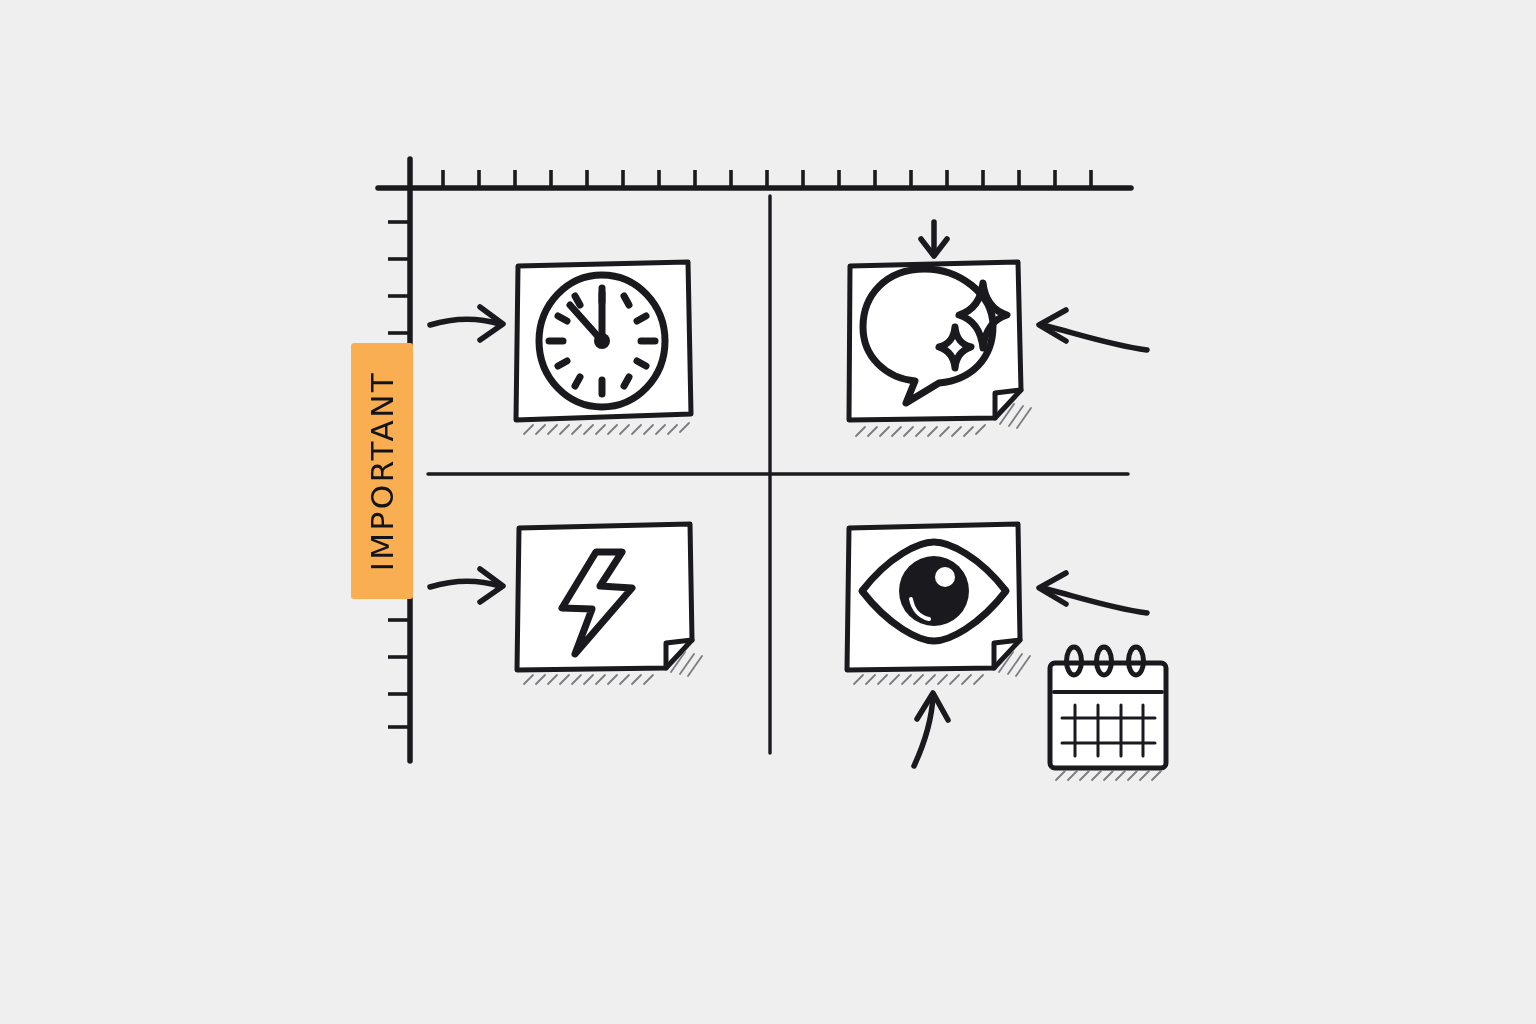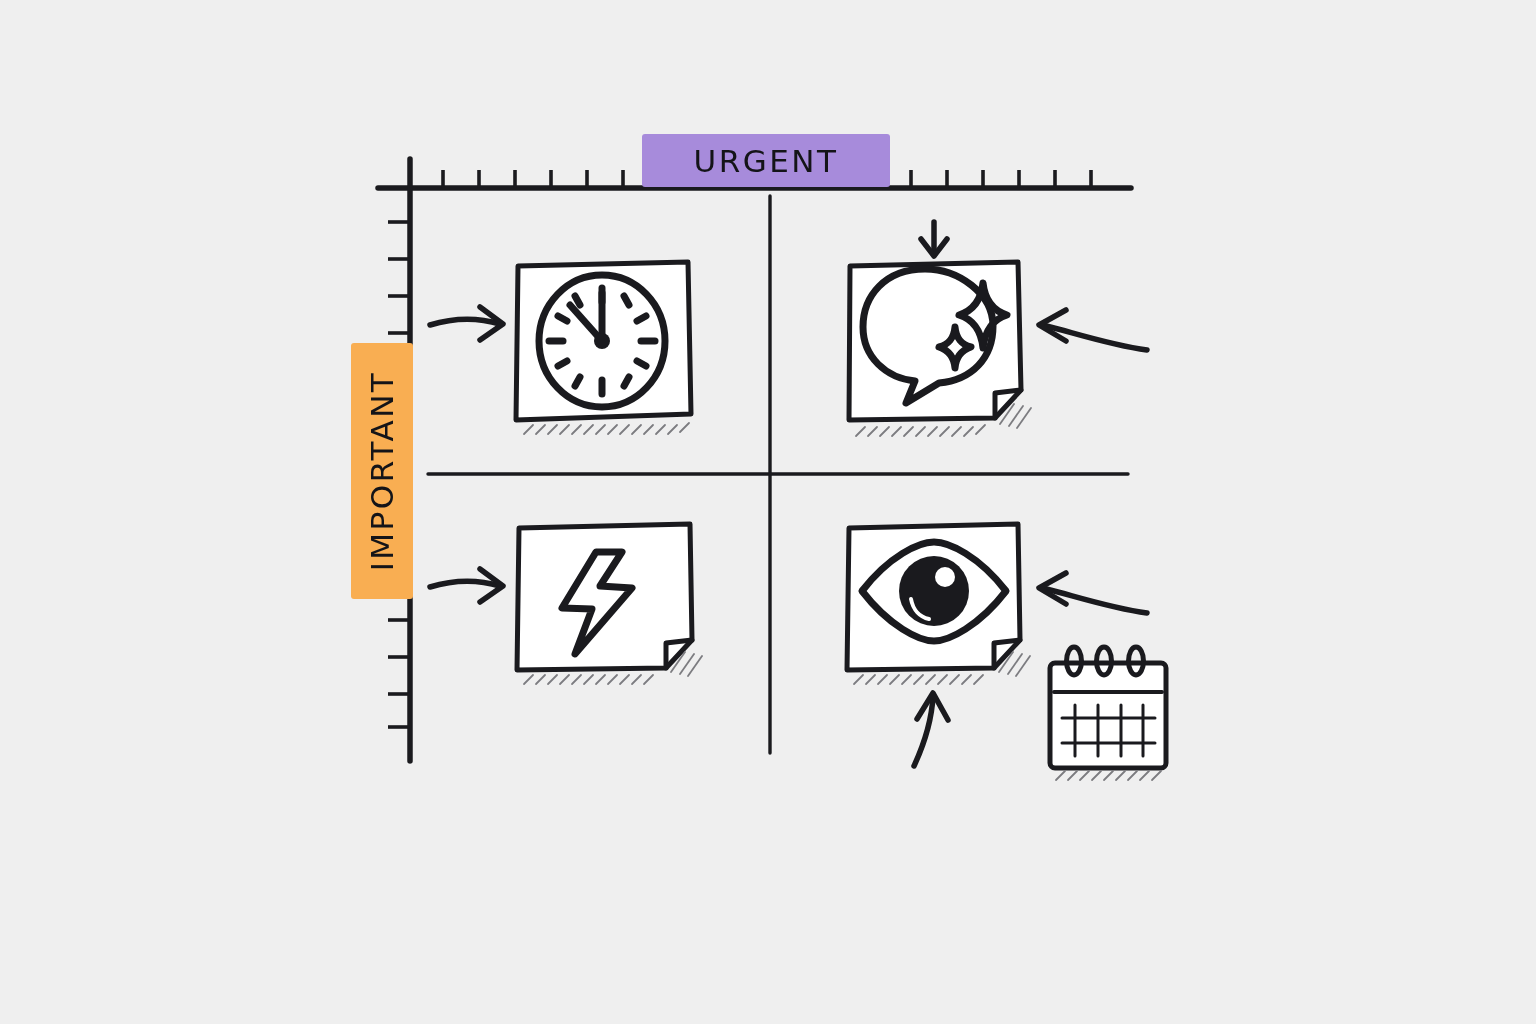--- a/index.html
+++ b/index.html
@@ -287,23 +287,20 @@
         <line x1="1104" y1="780" x2="1113" y2="771"></line>
         <line x1="1116" y1="780" x2="1125" y2="771"></line>
         <line x1="1128" y1="780" x2="1137" y2="771"></line>
         <line x1="1140" y1="780" x2="1149" y2="771"></line>
         <line x1="1152" y1="780" x2="1161" y2="771"></line>
       </g>
     </g>
 
   </svg>
 
-  <div id="urgent-label" class="label-block">
-    <span>URGENT</span>
-  </div>
 
   <div id="important-label" class="label-block">
     <span class="vtext">IMPORTANT</span>
   </div>
 
   <svg id="vec-top" viewBox="0 0 1536 1024">
 
     <g>
       <path class="arrow" d="M430 325 C456 317 480 318 500 324"></path>
       <path class="arrow" d="M480 307 L503 324 L480 340"></path>

